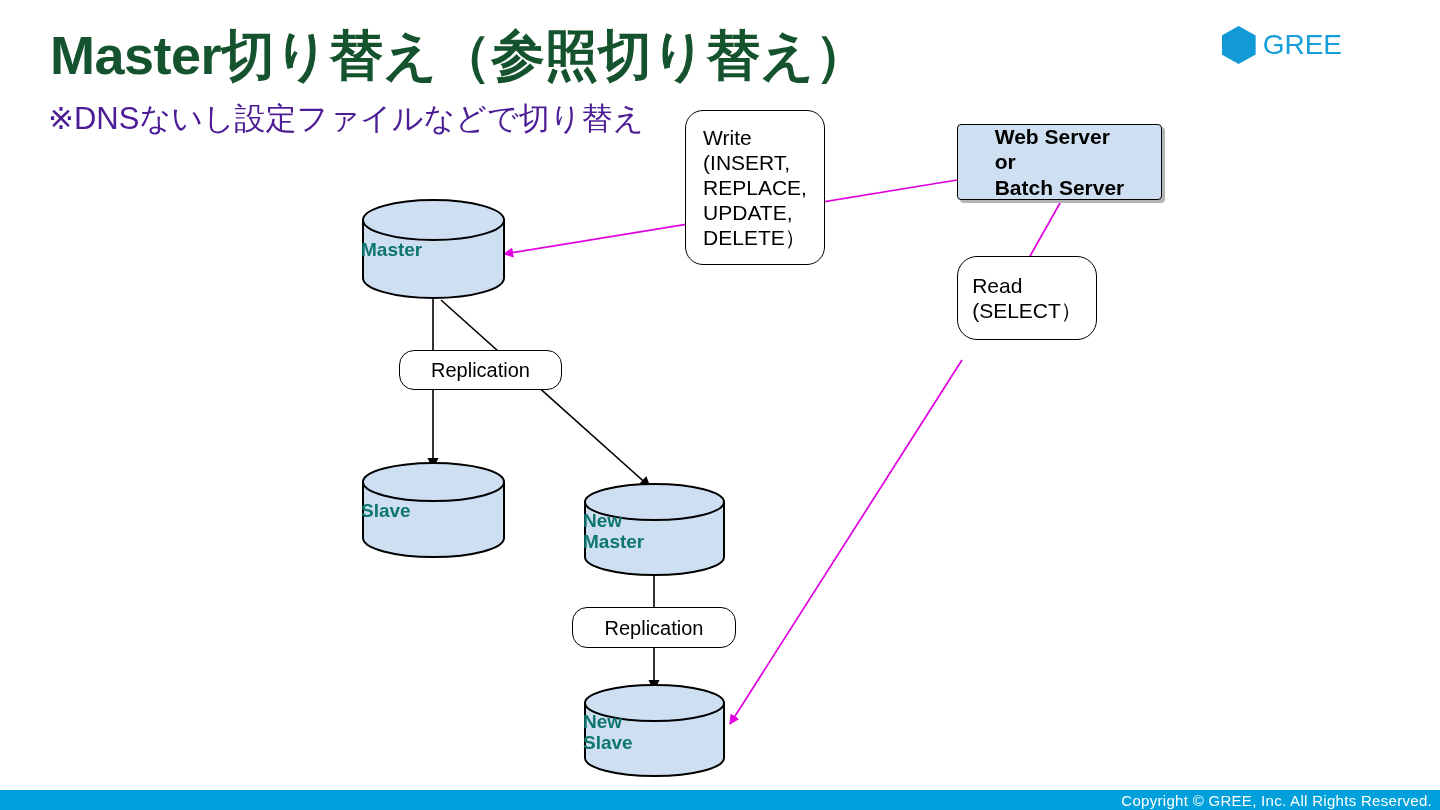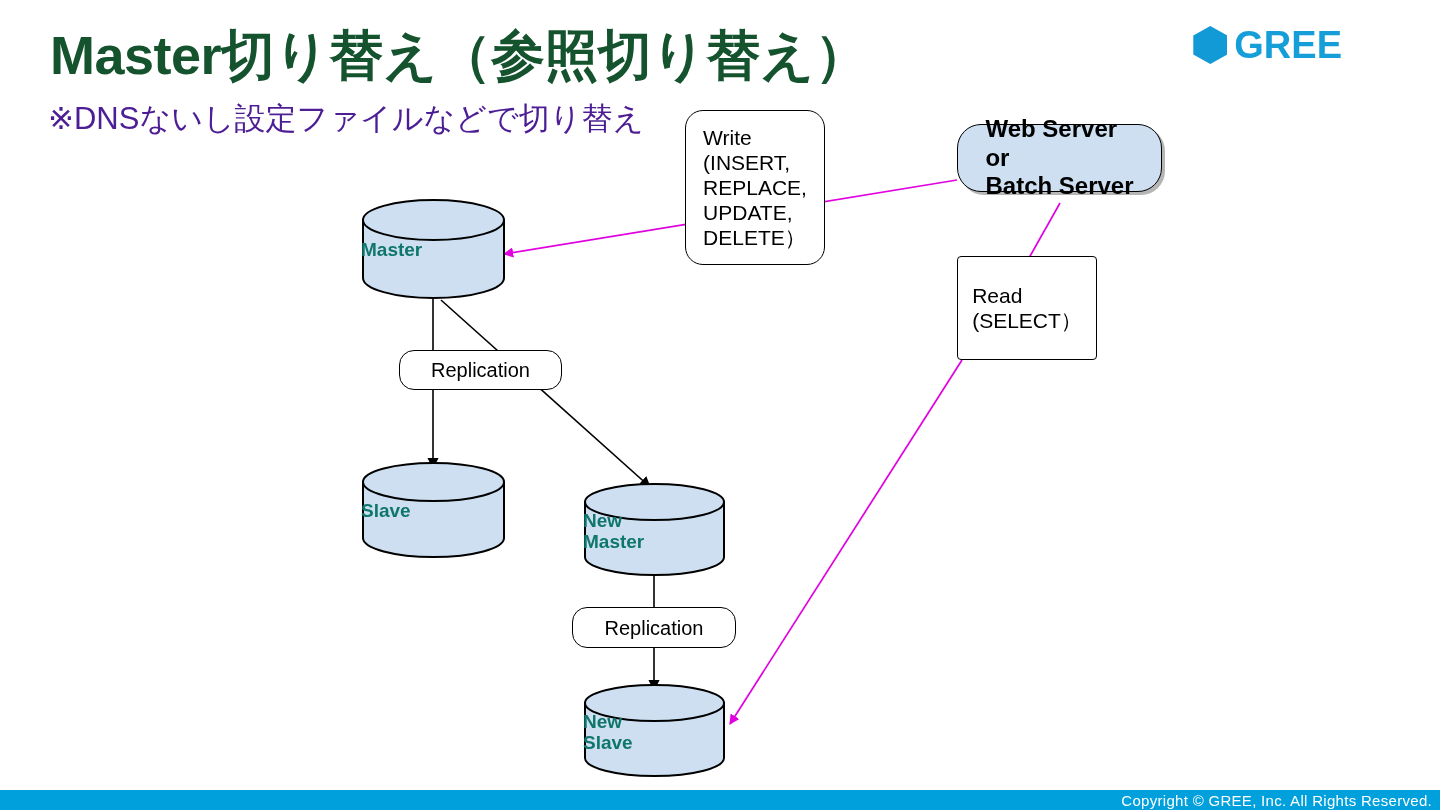--- a/index.html
+++ b/index.html
@@ -44,25 +44,24 @@
     align-items: center;
     gap: 7px;
   }
   #gree-logo .hex {
     width: 34px;
     height: 38px;
     background: #119ad6;
     clip-path: polygon(50% 0%, 100% 25%, 100% 75%, 50% 100%, 0% 75%, 0% 25%);
   }
   #gree-logo .wordmark {
-    font-size: 38px;
+    font-size: 28px;
     color: #159ed8;
     letter-spacing: 0px;
     line-height: 1;
-    font-weight: bold;
   }
 
   
   #footer-bar {
     position: absolute;
     left: 0;
     right: 0;
     bottom: 0;
     height: 20px;
     background: #00a0dd;
@@ -214,27 +213,27 @@
   </div>
 
   <div class="rbox" style="left:685px; top:110px; width:140px; height:155px; font-size:21px; border-radius:18px;">
     <span>Write
 (INSERT,
 REPLACE,
 UPDATE,
 DELETE）</span>
   </div>
 
-  <div class="rbox filled" style="left:957px; top:124px; width:205px; height:68px; font-size:24px; border-radius:24px;">
+  <div class="rbox filled" style="left:957px; top:124px; width:205px; height:76px; font-size:21px; border-radius:4px;">
     <span>Web Server
 or
 Batch Server</span>
   </div>
 
-  <div class="rbox" style="left:957px; top:256px; width:140px; height:104px; font-size:21px; border-radius:4px;">
+  <div class="rbox" style="left:957px; top:256px; width:140px; height:84px; font-size:21px; border-radius:20px;">
     <span>Read
 (SELECT）</span>
   </div>
 
   <div class="rbox label-box" style="left:399px; top:350px; width:163px; height:40px;">
     <span>Replication</span>
   </div>
 
   <div class="rbox label-box" style="left:572px; top:607px; width:164px; height:41px;">
     <span>Replication</span>

